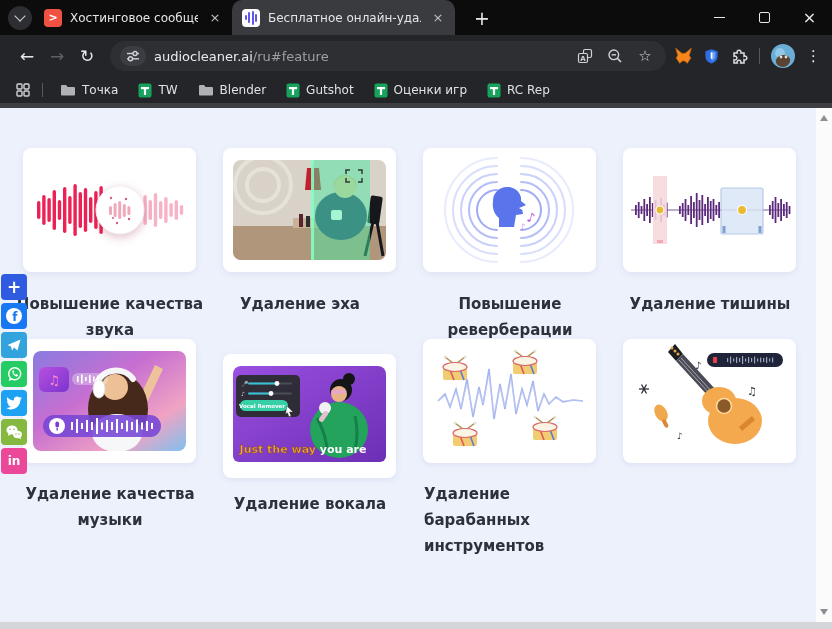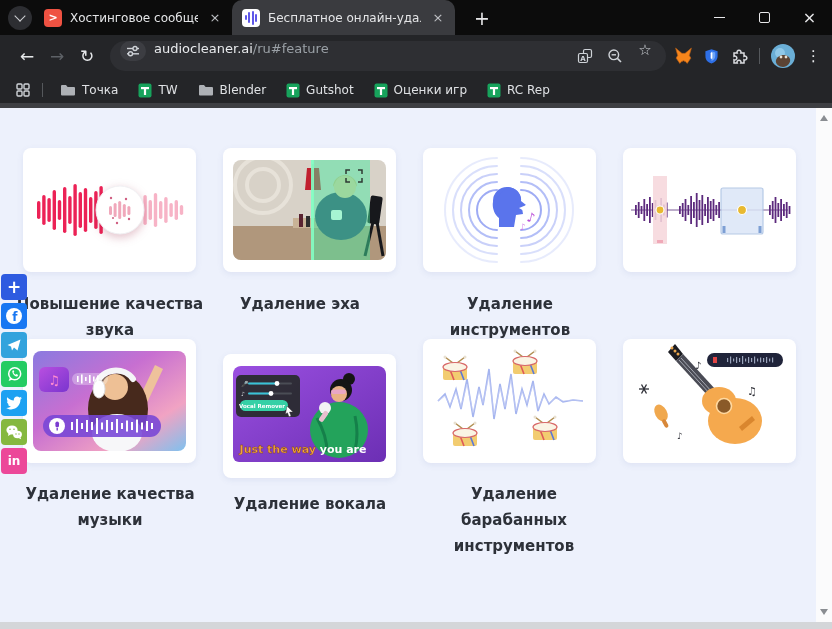--- a/index.html
+++ b/index.html
@@ -29,21 +29,21 @@
   .winbtn{width:45px;display:flex;align-items:center;justify-content:center;color:#e8e8ea;cursor:pointer;font-size:14px;}
   .min-glyph{width:11px;height:1.4px;background:#e8e8ea;}
   .max-glyph{width:9px;height:9px;border:1.3px solid #e8e8ea;border-radius:2px;}
 
   
   .toolbar{position:absolute;top:35px;left:0;width:832px;height:42px;background:#242528;
            display:flex;align-items:center;box-sizing:border-box;padding:0 8px 0 12px;}
   .navbtn{width:30px;height:30px;display:flex;align-items:center;justify-content:center;
           color:#e6e8ea;font-size:17px;border-radius:50%;cursor:pointer;flex:none;}
   .navbtn.disabled{color:#5d6166;}
-  .omnibox{flex:1;height:30px;background:#2e2f33;border-radius:15px;display:flex;
+  .omnibox{flex:1;height:30px;background:#2e2f33;border-radius:15px;display:flex;align-items:center;
            padding:0 10px;gap:8px;margin:0 8px;min-width:0;cursor:text;}
   .chip{height:20px;padding:0 6px;background:#3c3d42;border-radius:10px;display:flex;align-items:center;flex:none;cursor:pointer;}
   .url{font-size:13px;color:#e8eaed;flex:1;min-width:0;white-space:nowrap;overflow:hidden;}
   .url .path{color:#9aa0a6;}
   .pill-ic{width:22px;text-align:center;color:#cfd3d8;font-size:15px;flex:none;cursor:pointer;}
   .extrow{display:flex;align-items:center;gap:11px;flex:none;padding-right:4px;}
   .sep{width:1px;height:16px;background:#55585c;}
   .kebab{color:#e6e8ea;font-size:15px;cursor:pointer;width:14px;text-align:center;}
   .iconbtn{cursor:pointer;display:flex;align-items:center;justify-content:center;}
 
@@ -61,21 +61,21 @@
          border-right:4.5px solid transparent;border-bottom:6px solid #8a8d92;cursor:pointer;}
   .sb-down{position:absolute;bottom:7px;left:3.5px;width:0;height:0;border-left:4.5px solid transparent;
          border-right:4.5px solid transparent;border-top:6px solid #8a8d92;cursor:pointer;}
   .bottomedge{position:absolute;top:622px;left:0;width:832px;height:7px;background:#d4d6d9;}
 
   .card{position:absolute;width:173px;height:124px;background:#fff;border-radius:8px;
         box-shadow:0 2px 6px rgba(90,110,170,.10);cursor:pointer;}
   .photo{position:absolute;left:10px;right:10px;top:12px;bottom:12px;border-radius:8px;overflow:hidden;}
   .card-label{position:absolute;font-size:15px;font-weight:700;color:#2d3139;line-height:26px;
               text-align:center;width:200px;cursor:pointer;}
-  .card-label.leftal{text-align:center;width:180px;}
+  .card-label.leftal{text-align:left;width:180px;}
 
   
   .social{position:absolute;left:1px;top:166px;display:flex;flex-direction:column;gap:3px;z-index:5;}
   .soc{width:26px;height:26px;border-radius:4px;display:flex;align-items:center;justify-content:center;
        color:#fff;cursor:pointer;}
   .soc.share{background:#2e5be0;font-size:17px;font-weight:bold;}
   .soc.facebook{background:#1877f2;}
   .soc.telegram{background:#33a3dd;}
   .soc.whatsapp{background:#24cc63;}
   .soc.twitter{background:#1da1f2;}
@@ -431,21 +431,22 @@
         <circle cx="37" cy="62" r="4" fill="#e8b931" stroke="#fff" stroke-width="1.2"></circle>
         <rect x="98" y="40" width="42" height="46" fill="#dbe6f7" opacity="0.85" stroke="#a9c0e2" stroke-width="1.2" rx="2"></rect>
         <rect x="99.5" y="78" width="3" height="7" fill="#7d9fd4"></rect>
           <rect x="135.5" y="78" width="3" height="7" fill="#7d9fd4"></rect>
         <circle cx="119" cy="62" r="4.5" fill="#e8b931" stroke="#fff" stroke-width="1.2"></circle>
       </svg>
     </div>
 
     <div class="card-label" style="left:10px;top:183px;">Повышение качества звука</div>
     <div class="card-label" style="left:200px;top:183px;">Удаление эха</div>
-    <div class="card-label" style="left:410px;top:183px;">Удаление инструментов</div>
+    <div class="card-label" style="left:410px;top:183px;">Повышение реверберации</div>
+    <div class="card-label" style="left:610px;top:183px;">Удаление тишины</div>
 
     <div class="card" style="left:23px;top:231px;">
       <div class="photo">
         <svg width="153" height="100" viewBox="0 0 153 100">
           <defs>
             <linearGradient id="g5" x1="0" y1="0" x2="1" y2="1">
               <stop offset="0" stop-color="#8a7ae0"></stop>
                 <stop offset="0.4" stop-color="#c76fd1"></stop>
               <stop offset="0.75" stop-color="#f1a3c3"></stop>
                 <stop offset="1" stop-color="#7fc1ee"></stop>

